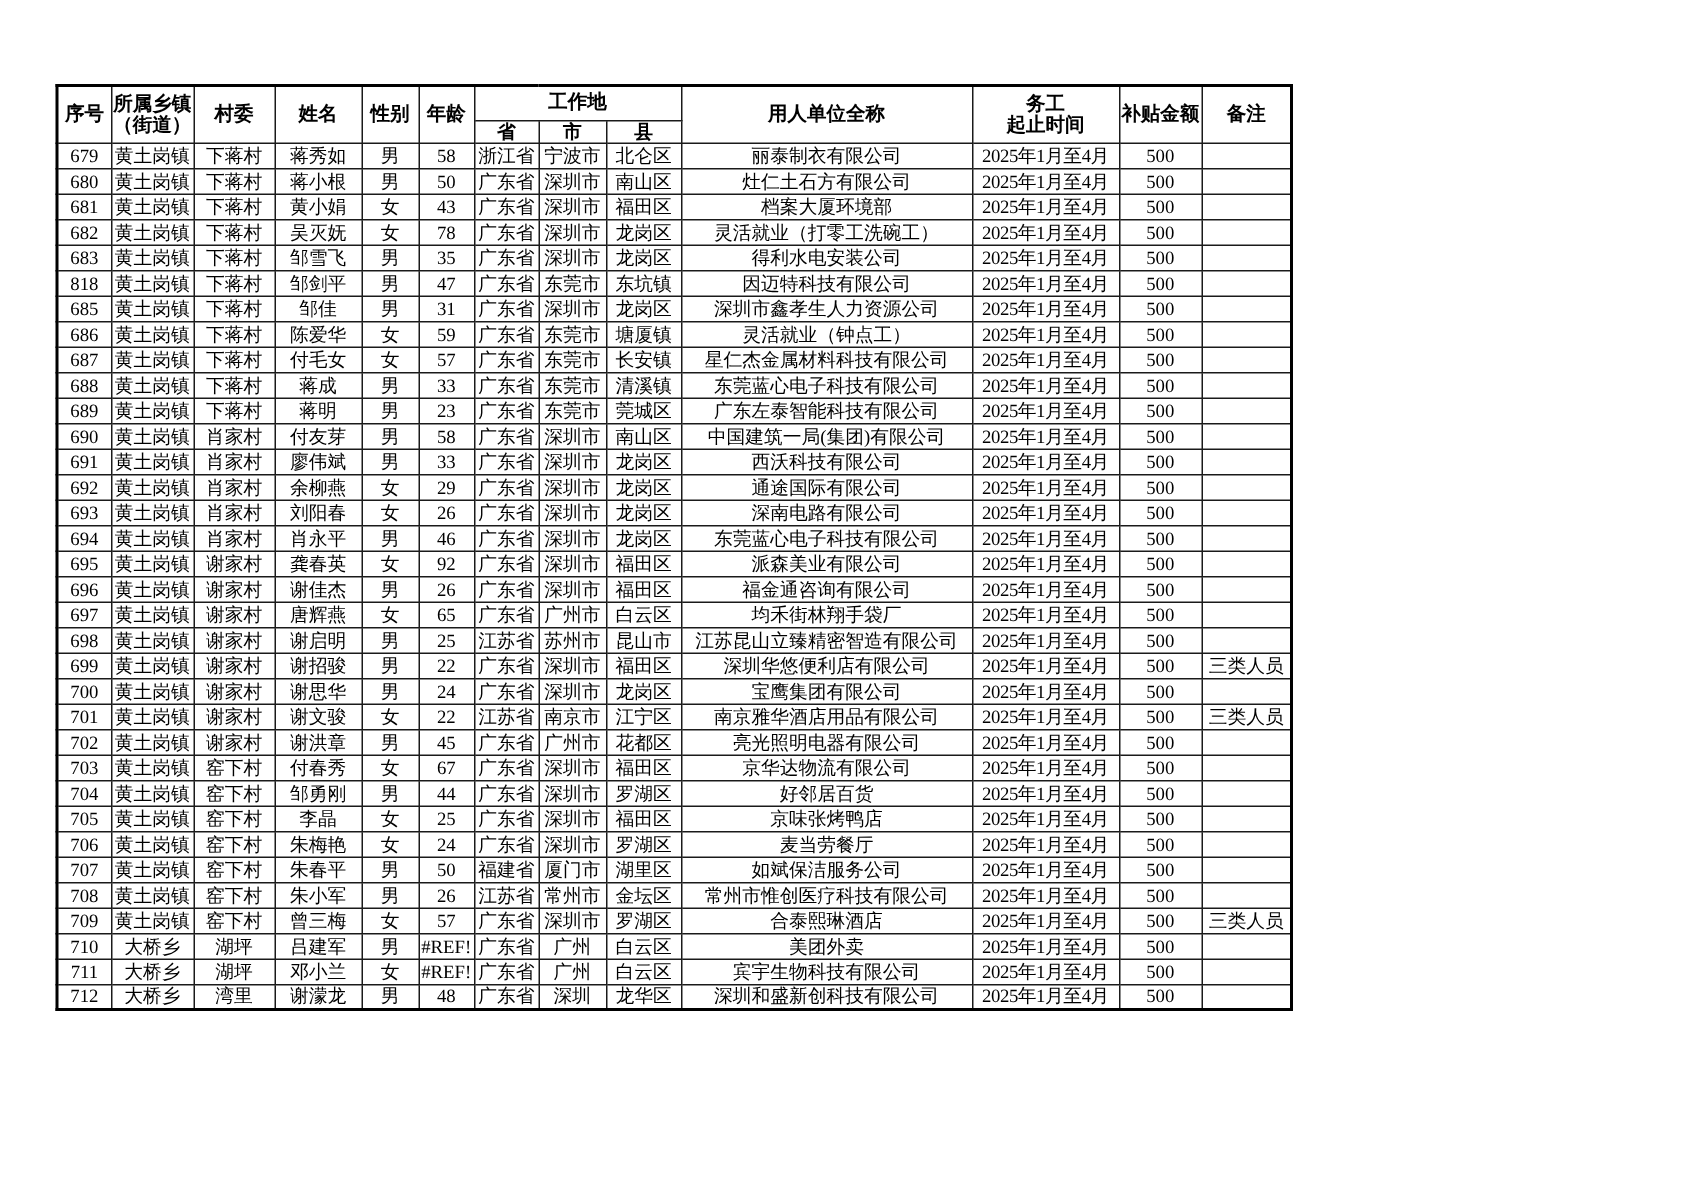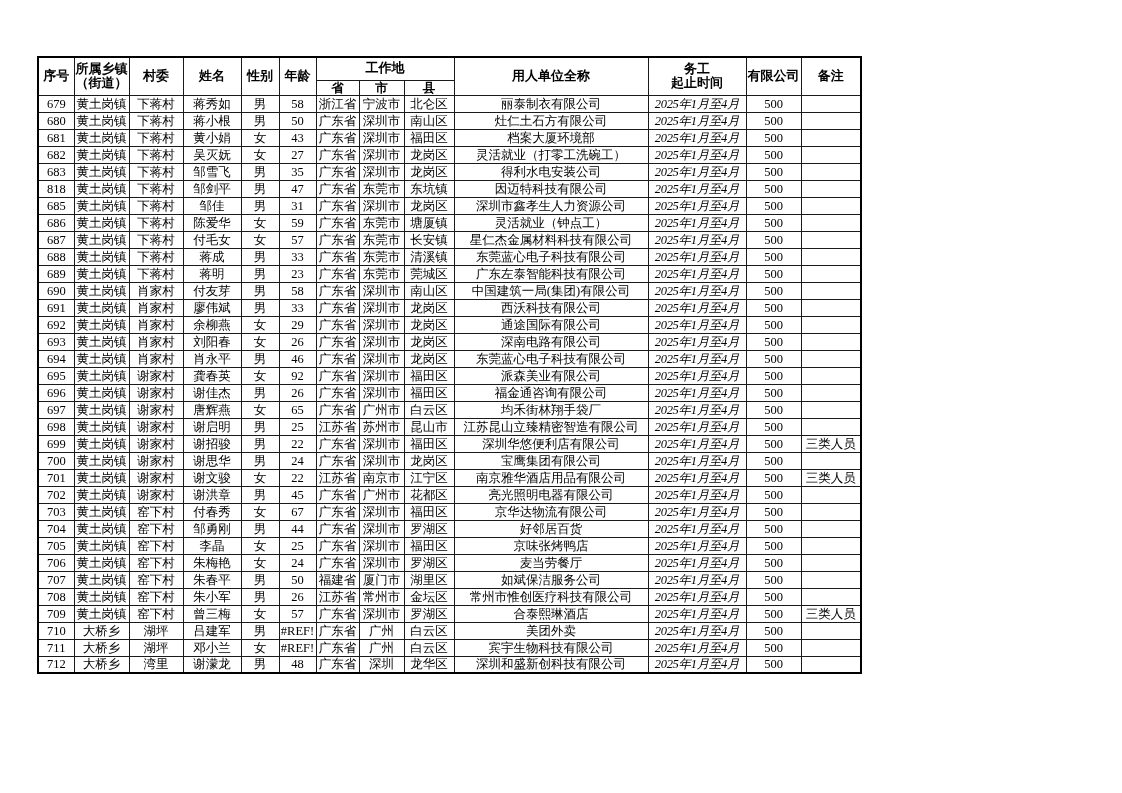--- a/index.html
+++ b/index.html
@@ -42,21 +42,21 @@
     white-space: pre-line;
   }
   table.subsidy thead tr.h1 { height: 23px; }
   table.subsidy thead tr.h2 { height: 14px; }
   table.subsidy thead tr.h2 th { font-size: 12.5px; }
   table.subsidy tbody tr { height: 17px; }
   table.subsidy tbody td {
     font-size: 12.5px;
     line-height: 1;
   }
-  td.col-period { font-size: 12px; letter-spacing: -0.3px; font-style: italic; }
+  td.col-period { font-size: 12px; letter-spacing: -0.3px; }
   td.col-age { font-size: 12px; margin-top: 48px; }
 </style>
 </head>
 <body>
 
 <div class="page">
   <table class="subsidy">
     <colgroup>
       <col style="width:36px">
       <col style="width:55px">
@@ -78,21 +78,21 @@
         <th rowspan="2">所属乡镇
 （街道）</th>
         <th rowspan="2">村委</th>
         <th rowspan="2">姓名</th>
         <th rowspan="2">性别</th>
         <th rowspan="2">年龄</th>
         <th colspan="3">工作地</th>
         <th rowspan="2">用人单位全称</th>
         <th rowspan="2">务工
 起止时间</th>
-        <th rowspan="2">有限公司</th>
+        <th rowspan="2">补贴金额</th>
         <th rowspan="2">备注</th>
       </tr>
       <tr class="h2">
         <th>省</th>
         <th>市</th>
         <th>县</th>
       </tr>
     </thead>
     <tbody>
         <tr>
@@ -139,21 +139,21 @@
           <td class="col-period">2025年1月至4月</td>
           <td class="col-amount">500</td>
           <td class="col-remark"></td>
         </tr>
         <tr>
           <td class="col-index">682</td>
           <td class="col-township">黄土岗镇</td>
           <td class="col-village">下蒋村</td>
           <td class="col-name">吴灭妩</td>
           <td class="col-gender">女</td>
-          <td class="col-age">27</td>
+          <td class="col-age">78</td>
           <td class="col-province">广东省</td>
           <td class="col-city">深圳市</td>
           <td class="col-county">龙岗区</td>
           <td class="col-employer">灵活就业（打零工洗碗工）</td>
           <td class="col-period">2025年1月至4月</td>
           <td class="col-amount">500</td>
           <td class="col-remark"></td>
         </tr>
         <tr>
           <td class="col-index">683</td>

